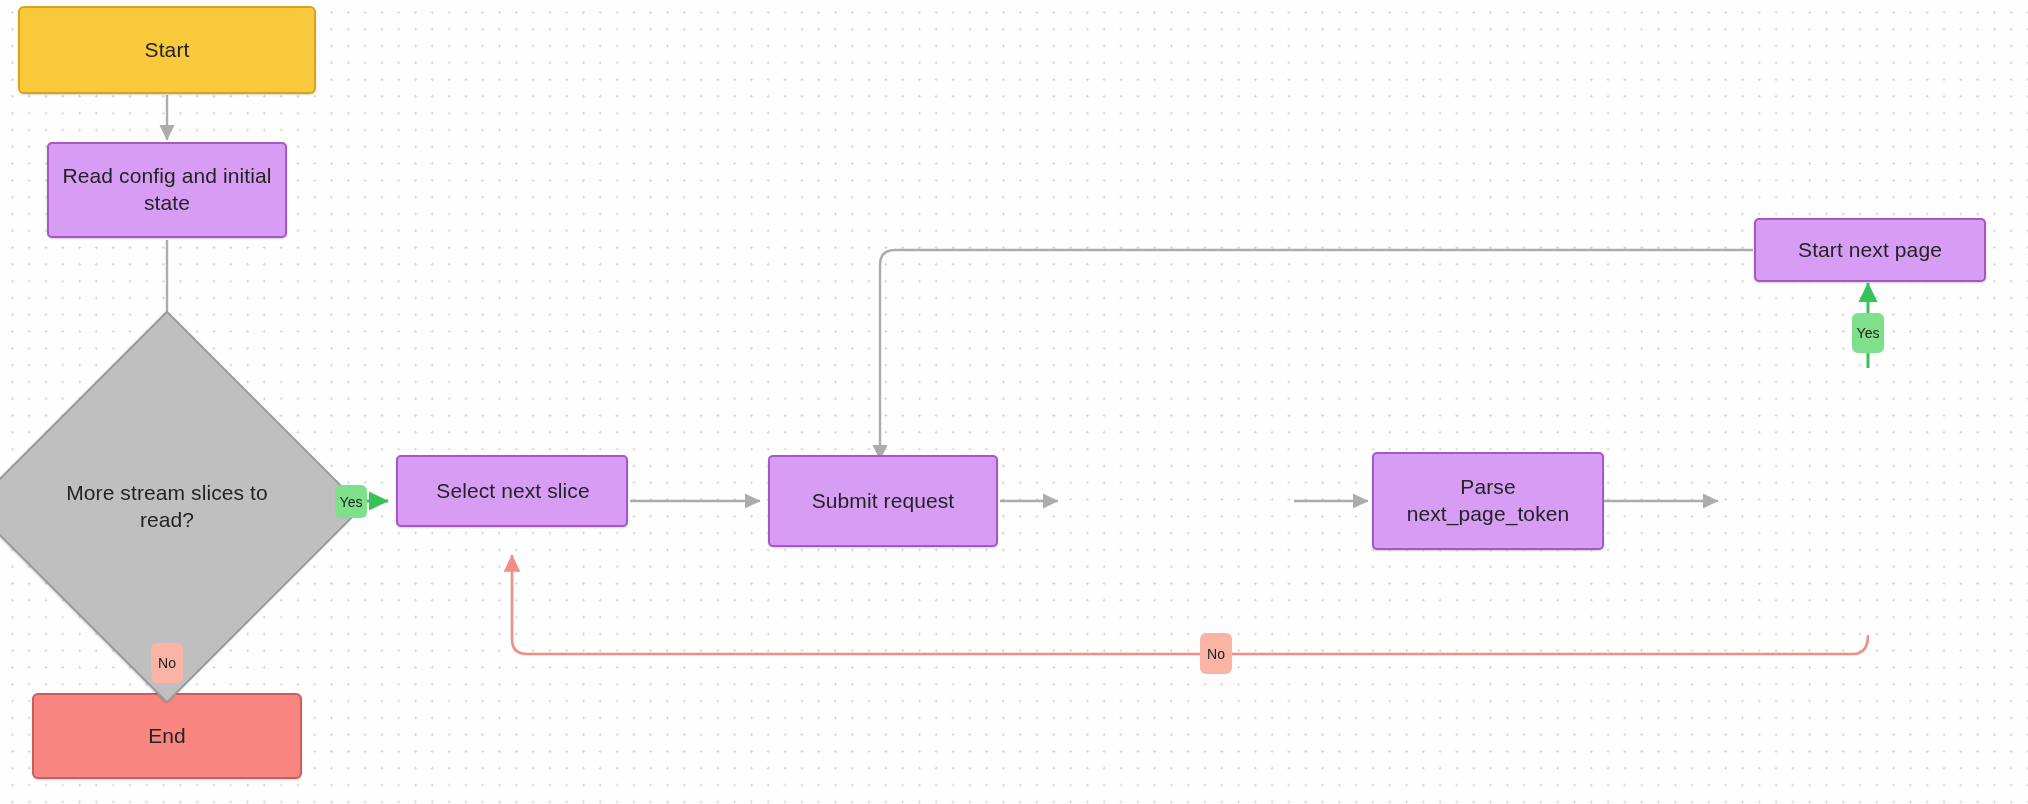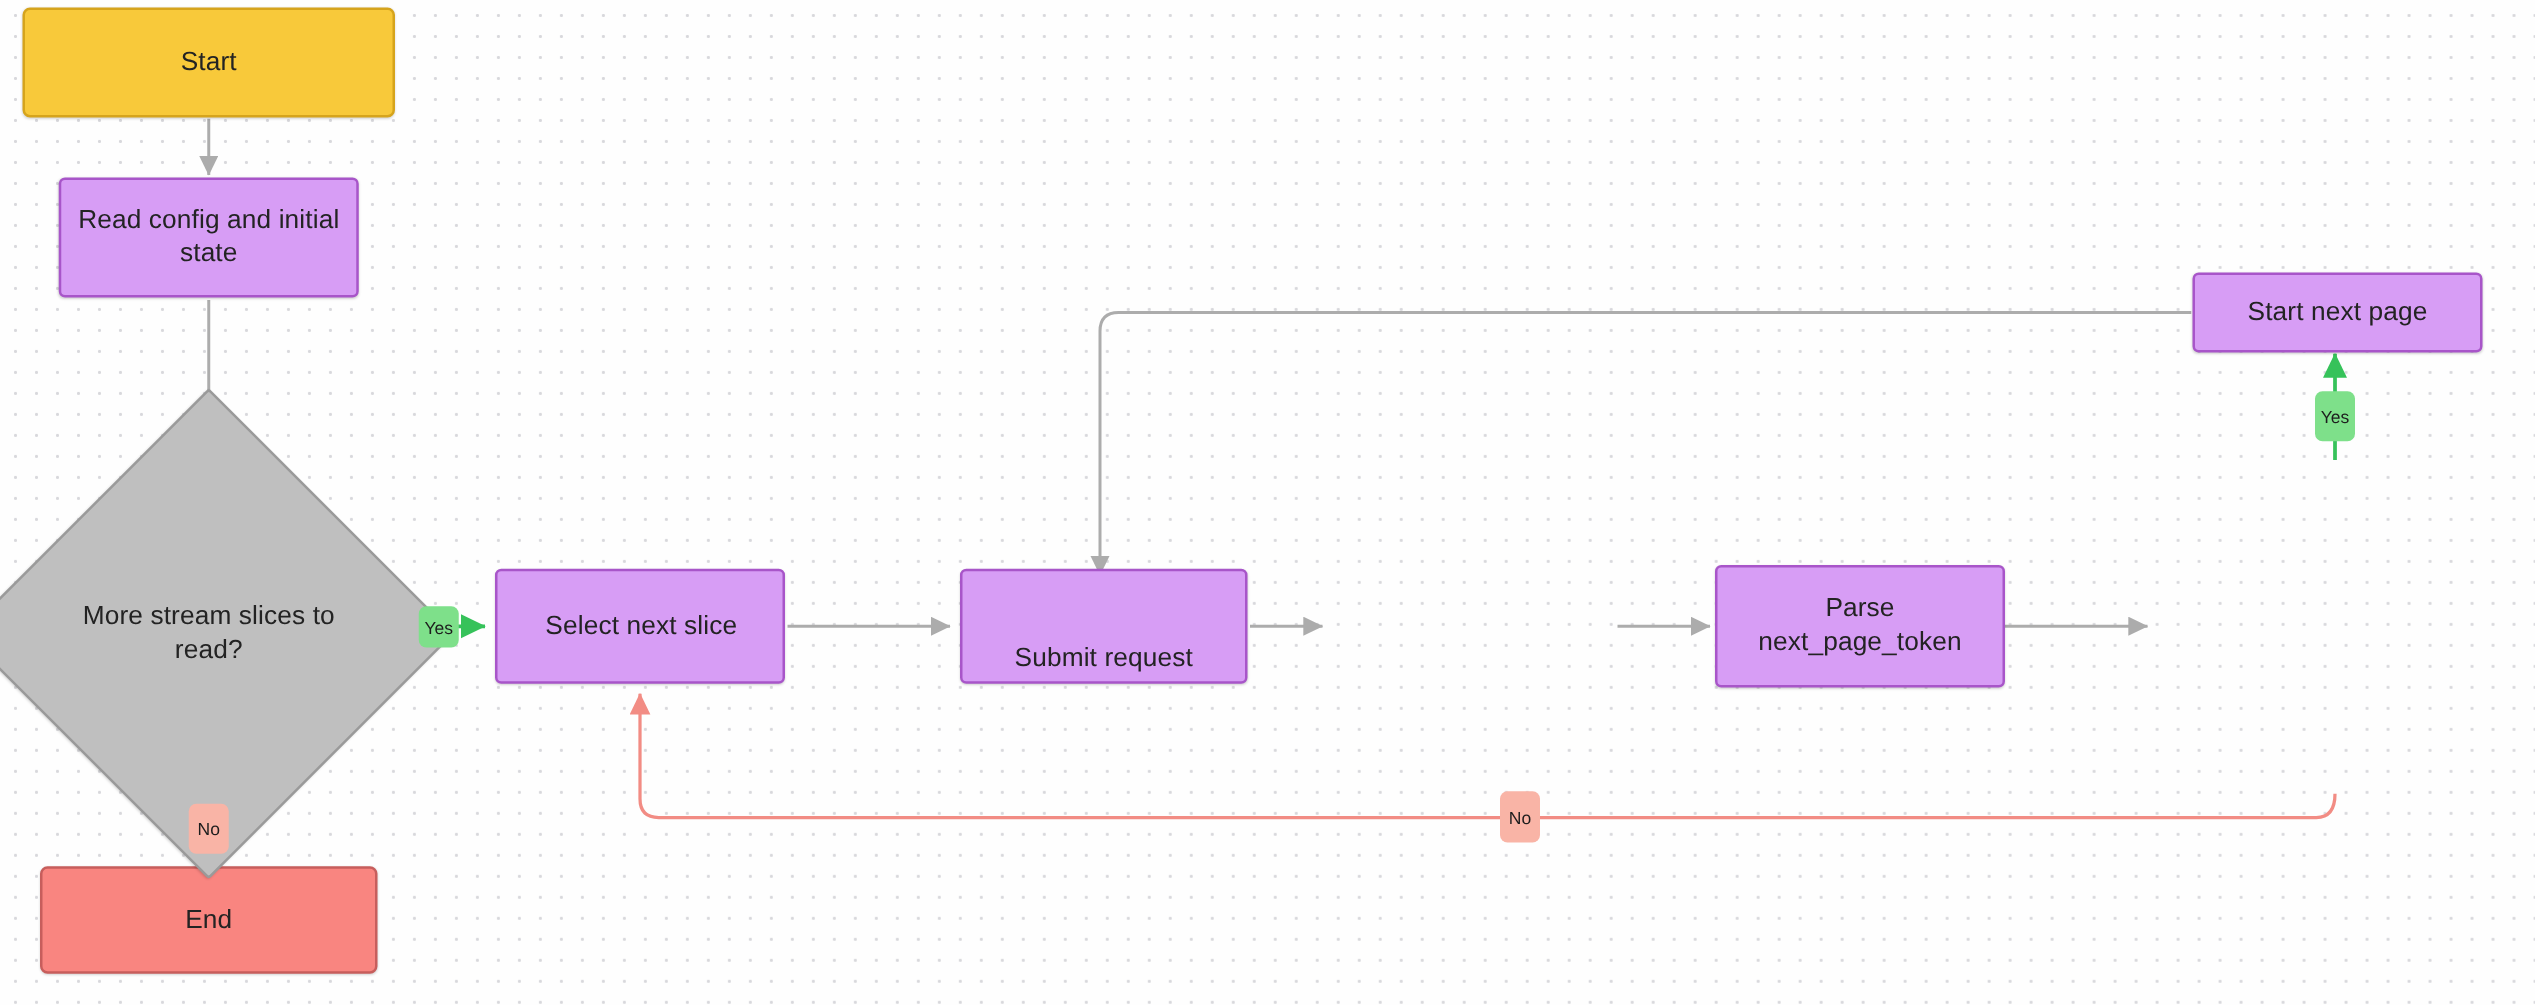--- a/index.html
+++ b/index.html
@@ -154,25 +154,25 @@
 
   <div class="node node-terminal node-end" style="left:32px; top:693px; width:270px; height:86px;">
     <span>End</span>
   </div>
 
   <div class="node node-decision" style="left:28px; top:368px; width:278px; height:278px;">
     <span class="diamond-shape"></span>
     <span class="diamond-label">More stream slices to read?</span>
   </div>
 
-  <div class="node node-process" style="left:396px; top:455px; width:232px; height:92px;padding-left:12px;">
+  <div class="node node-process" style="left:396px; top:455px; width:232px; height:72px;padding-left:12px;">
     <span>Select next slice</span>
   </div>
 
-  <div class="node node-process" style="left:768px; top:455px; width:230px; height:92px;align-items:flex-end;">
+  <div class="node node-process" style="left:768px; top:455px; width:230px; height:92px;">
     <span>Submit request</span>
   </div>
 
 
   <div class="node node-process" style="left:1372px; top:452px; width:232px; height:98px;">
     <span>Parse next_page_token</span>
   </div>
 
 
   <div class="node node-process" style="left:1754px; top:218px; width:232px; height:64px;">

